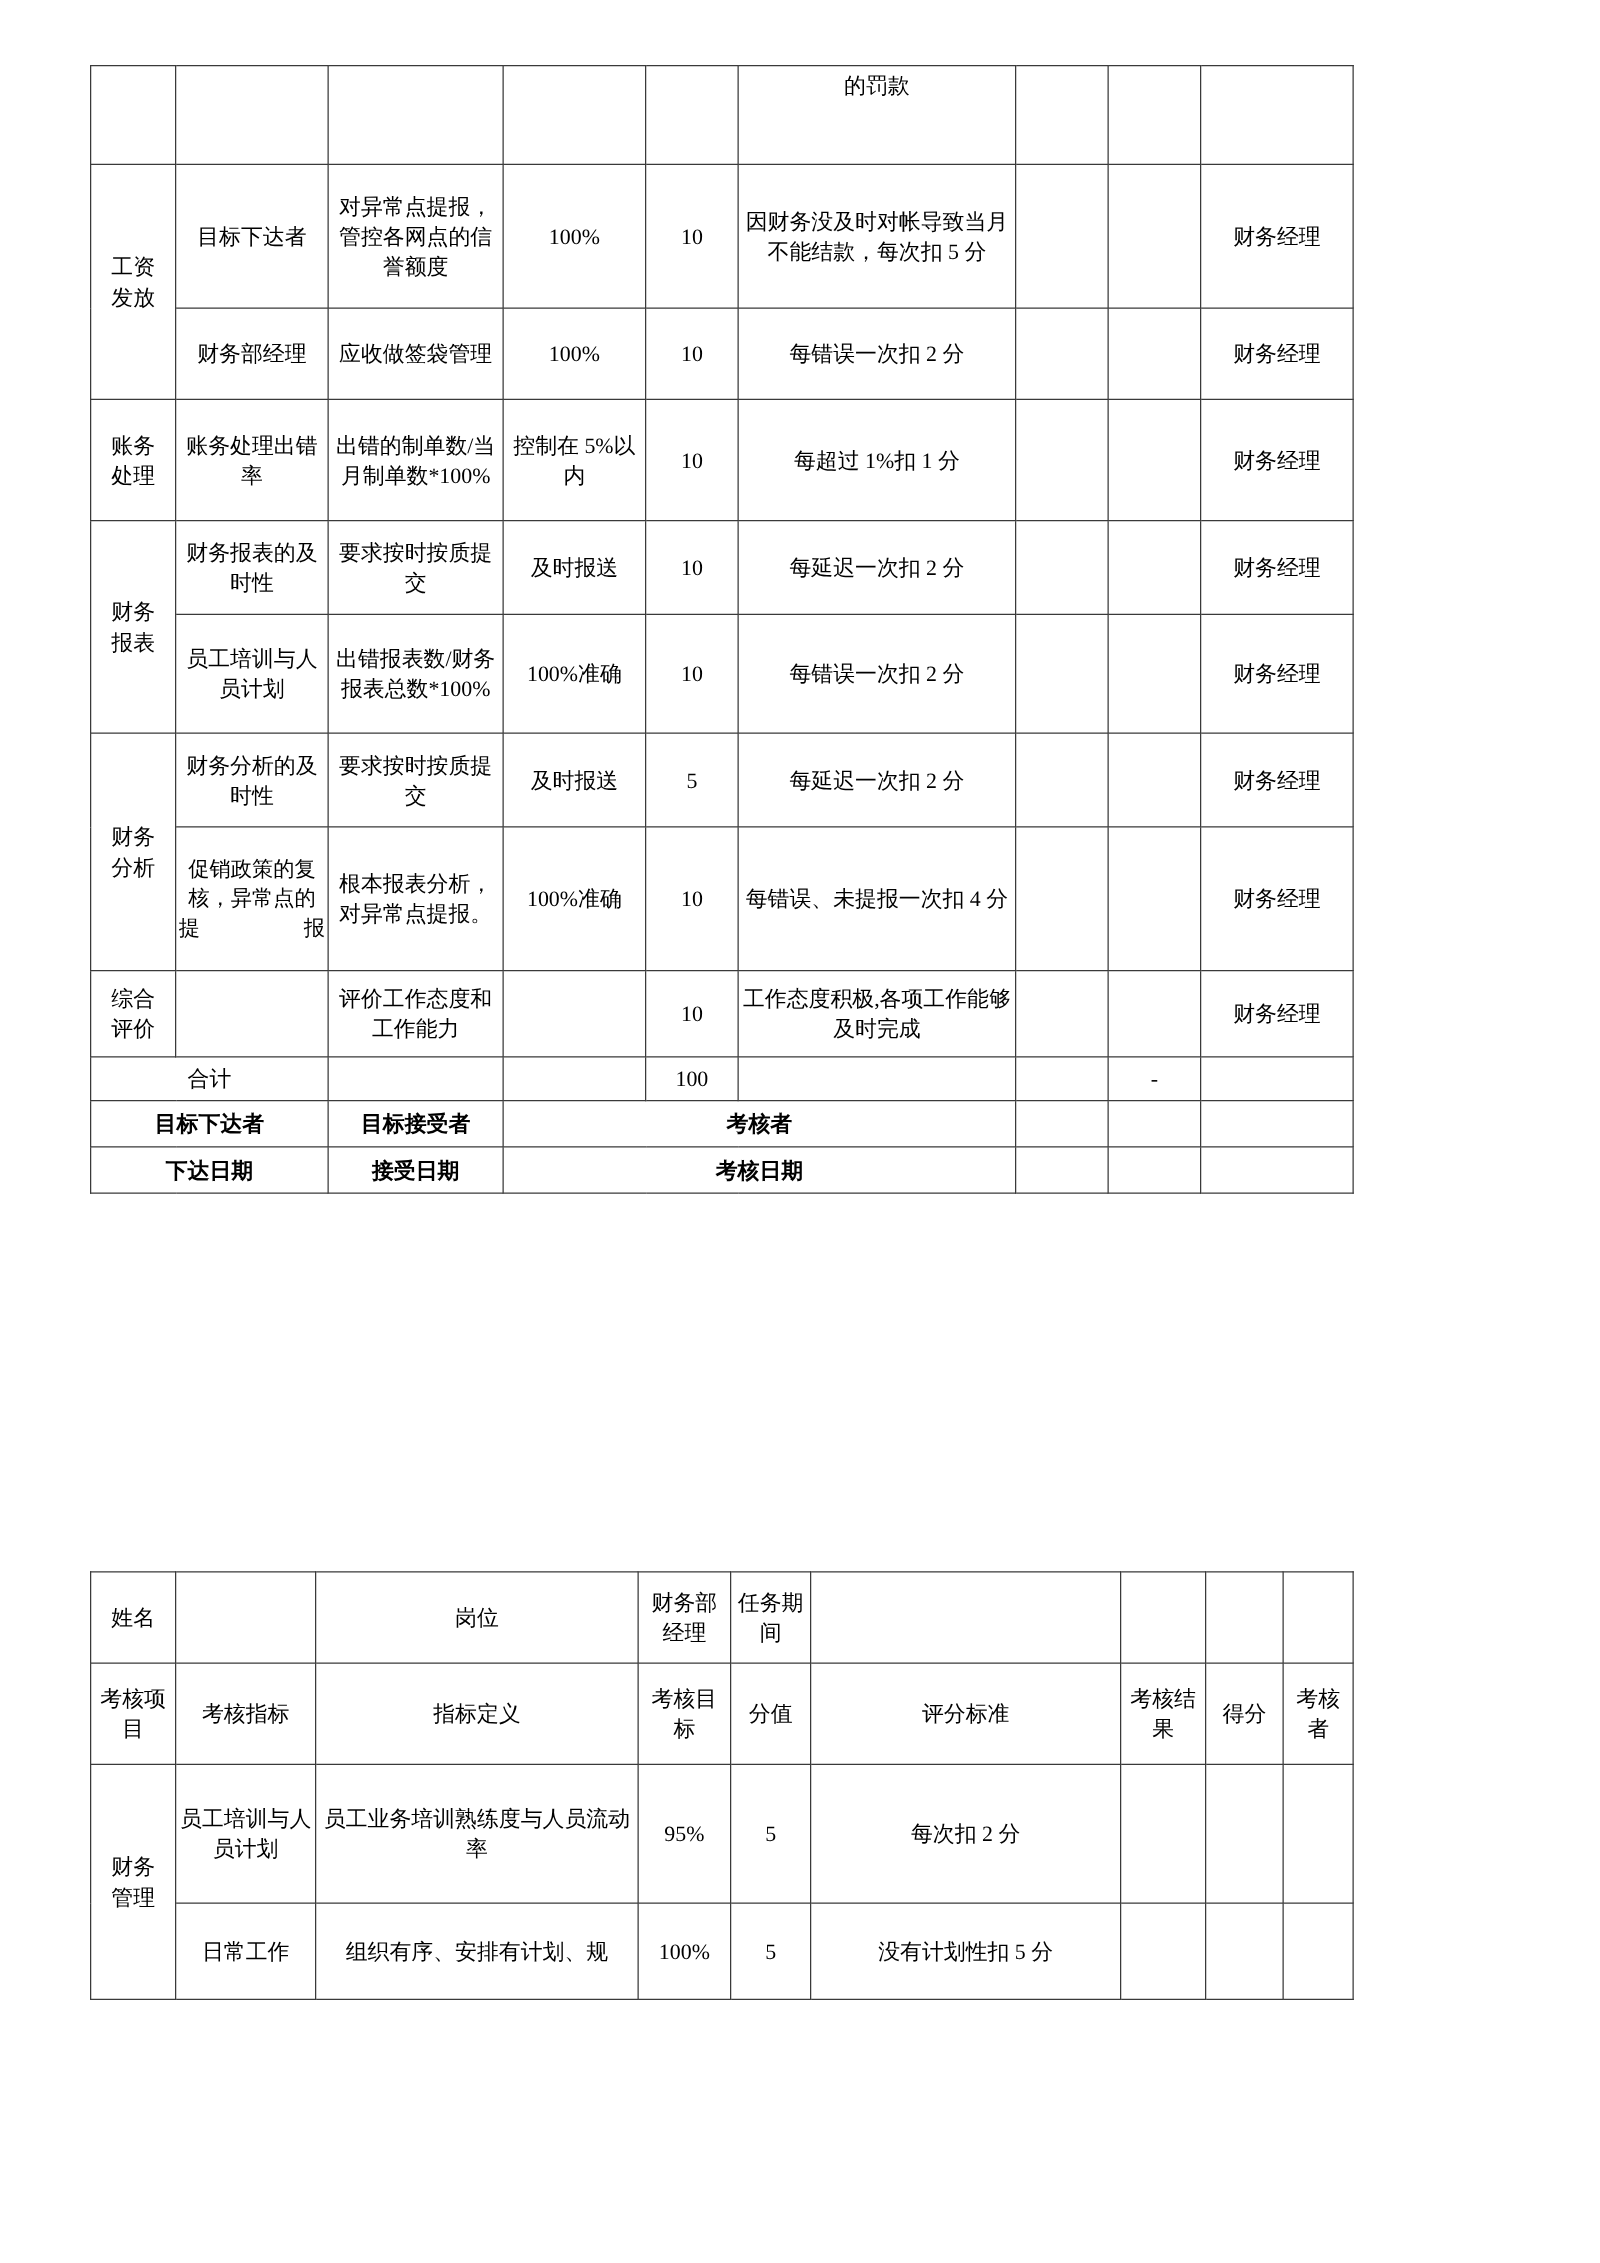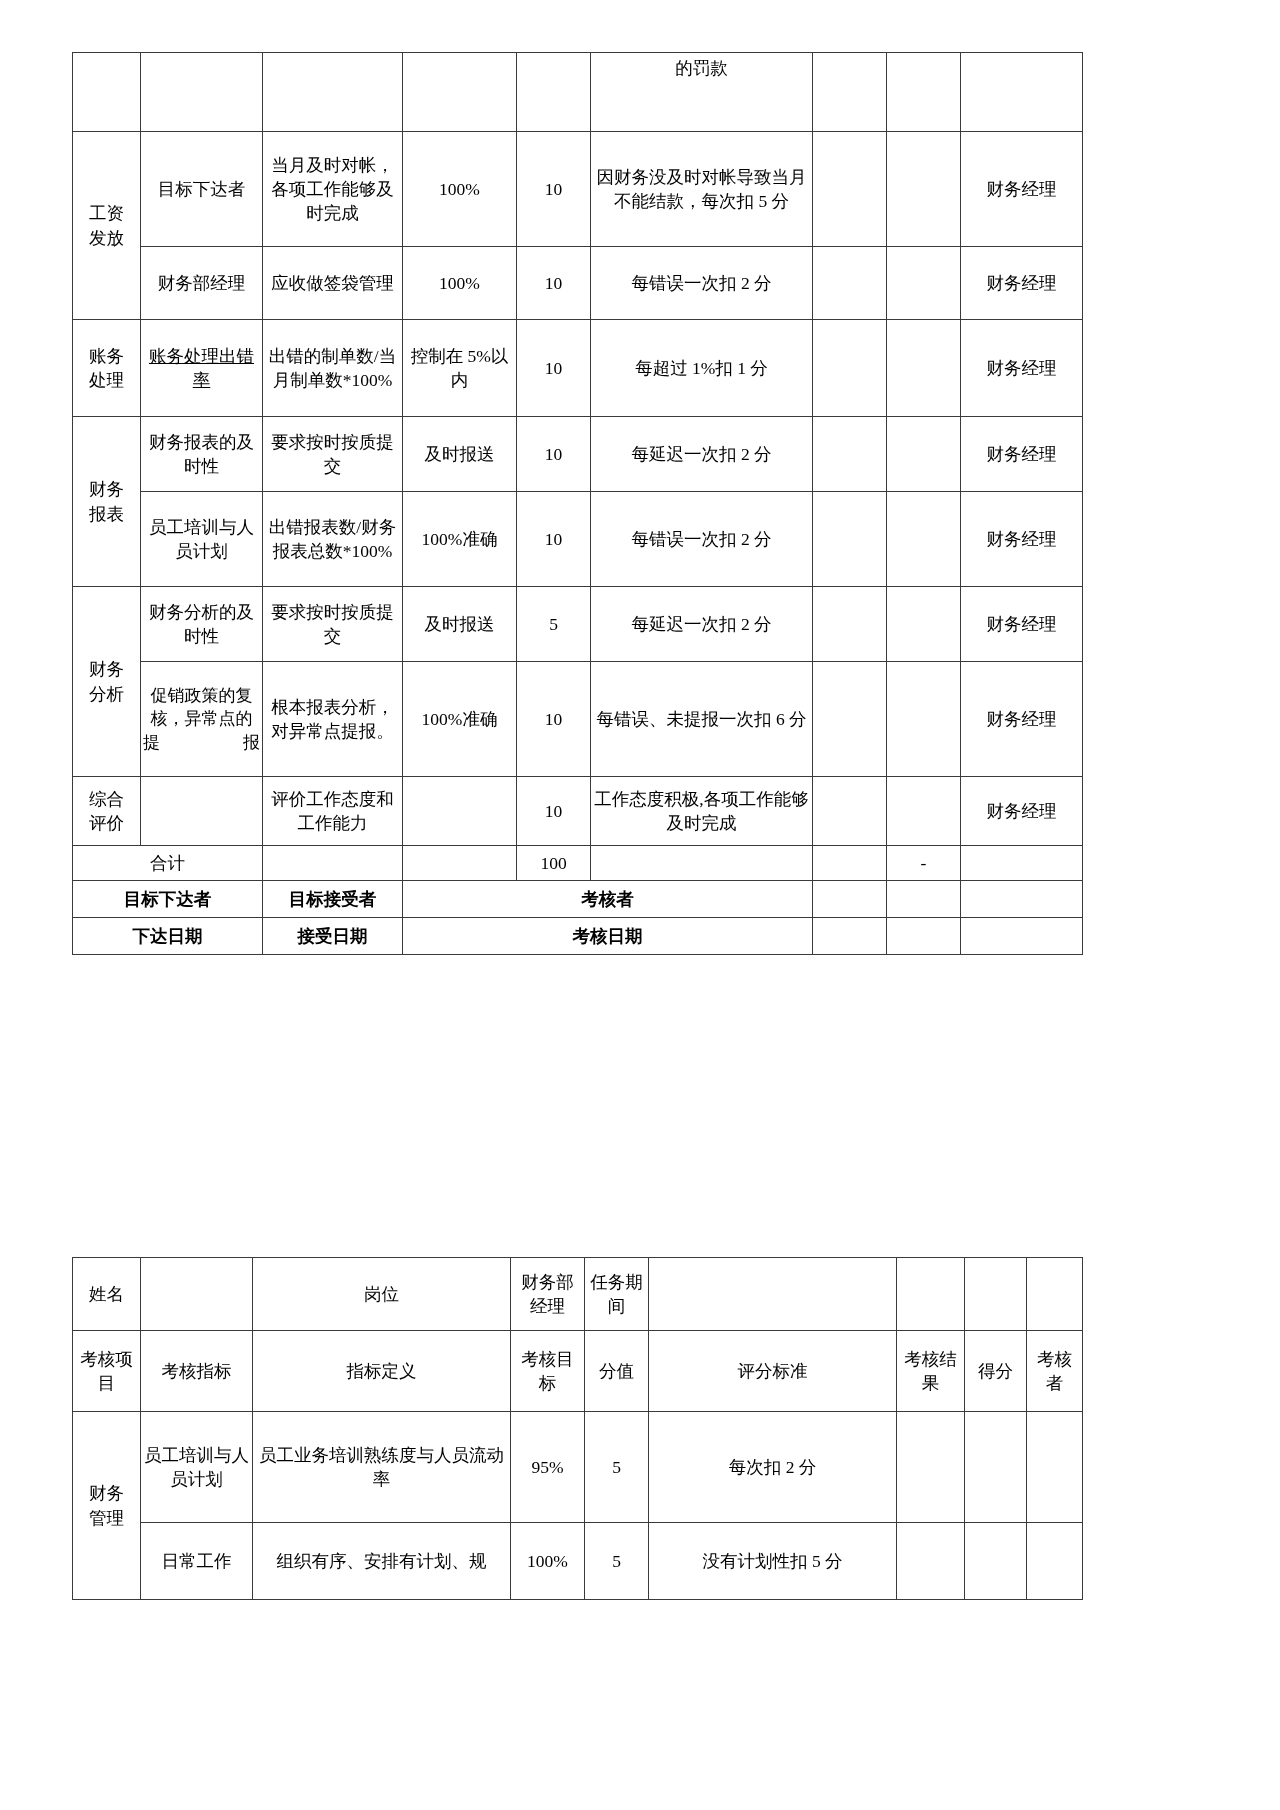--- a/index.html
+++ b/index.html
@@ -121,21 +121,21 @@
         <td style="vertical-align:top;">的罚款</td>
         <td></td>
         <td></td>
         <td></td>
       </tr>
 
       <tr>
         <td rowspan="2" class="vtext" style="white-space:pre-line;">工资
 发放</td>
         <td style="height:108px;">目标下达者</td>
-        <td>当月及时对帐，各项工作能够及时完成</td>
+        <td>对异常点提报，管控各网点的信誉额度</td>
         <td>100%</td>
         <td>10</td>
         <td>因财务没及时对帐导致当月不能结款，每次扣 5 分</td>
         <td></td>
         <td></td>
         <td>财务经理</td>
       </tr>
 
       <tr>
         <td style="height:66px;">财务部经理</td>
@@ -144,21 +144,21 @@
         <td>10</td>
         <td>每错误一次扣 2 分</td>
         <td></td>
         <td></td>
         <td>财务经理</td>
       </tr>
 
       <tr>
         <td class="vtext" style="white-space:pre-line;">账务
 处理</td>
-        <td style="height:90px;text-decoration:underline;">账务处理出错率</td>
+        <td style="height:90px;">账务处理出错率</td>
         <td>出错的制单数/当月制单数*100%</td>
         <td>控制在 5%以内</td>
         <td>10</td>
         <td>每超过 1%扣 1 分</td>
         <td></td>
         <td></td>
         <td>财务经理</td>
       </tr>
 
       <tr>
@@ -196,21 +196,21 @@
         <td></td>
         <td></td>
         <td>财务经理</td>
       </tr>
 
       <tr>
         <td class="justify-cell" style="height:108px;font-size:17px;">促销政策的复核，异常点的提报</td>
         <td>根本报表分析，对异常点提报。</td>
         <td>100%准确</td>
         <td>10</td>
-        <td>每错误、未提报一次扣 6 分</td>
+        <td>每错误、未提报一次扣 4 分</td>
         <td></td>
         <td></td>
         <td>财务经理</td>
       </tr>
 
       <tr>
         <td class="vtext" style="white-space:pre-line;">综合
 评价</td>
         <td style="height:62px;"></td>
         <td>评价工作态度和工作能力</td>

